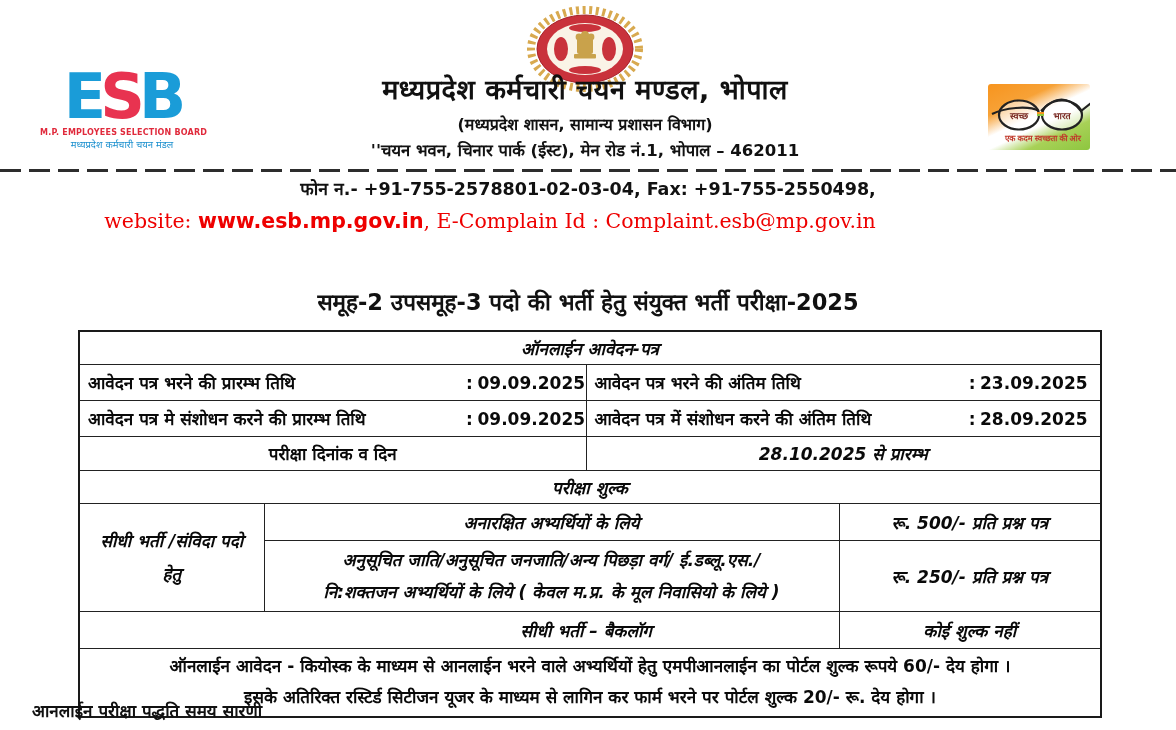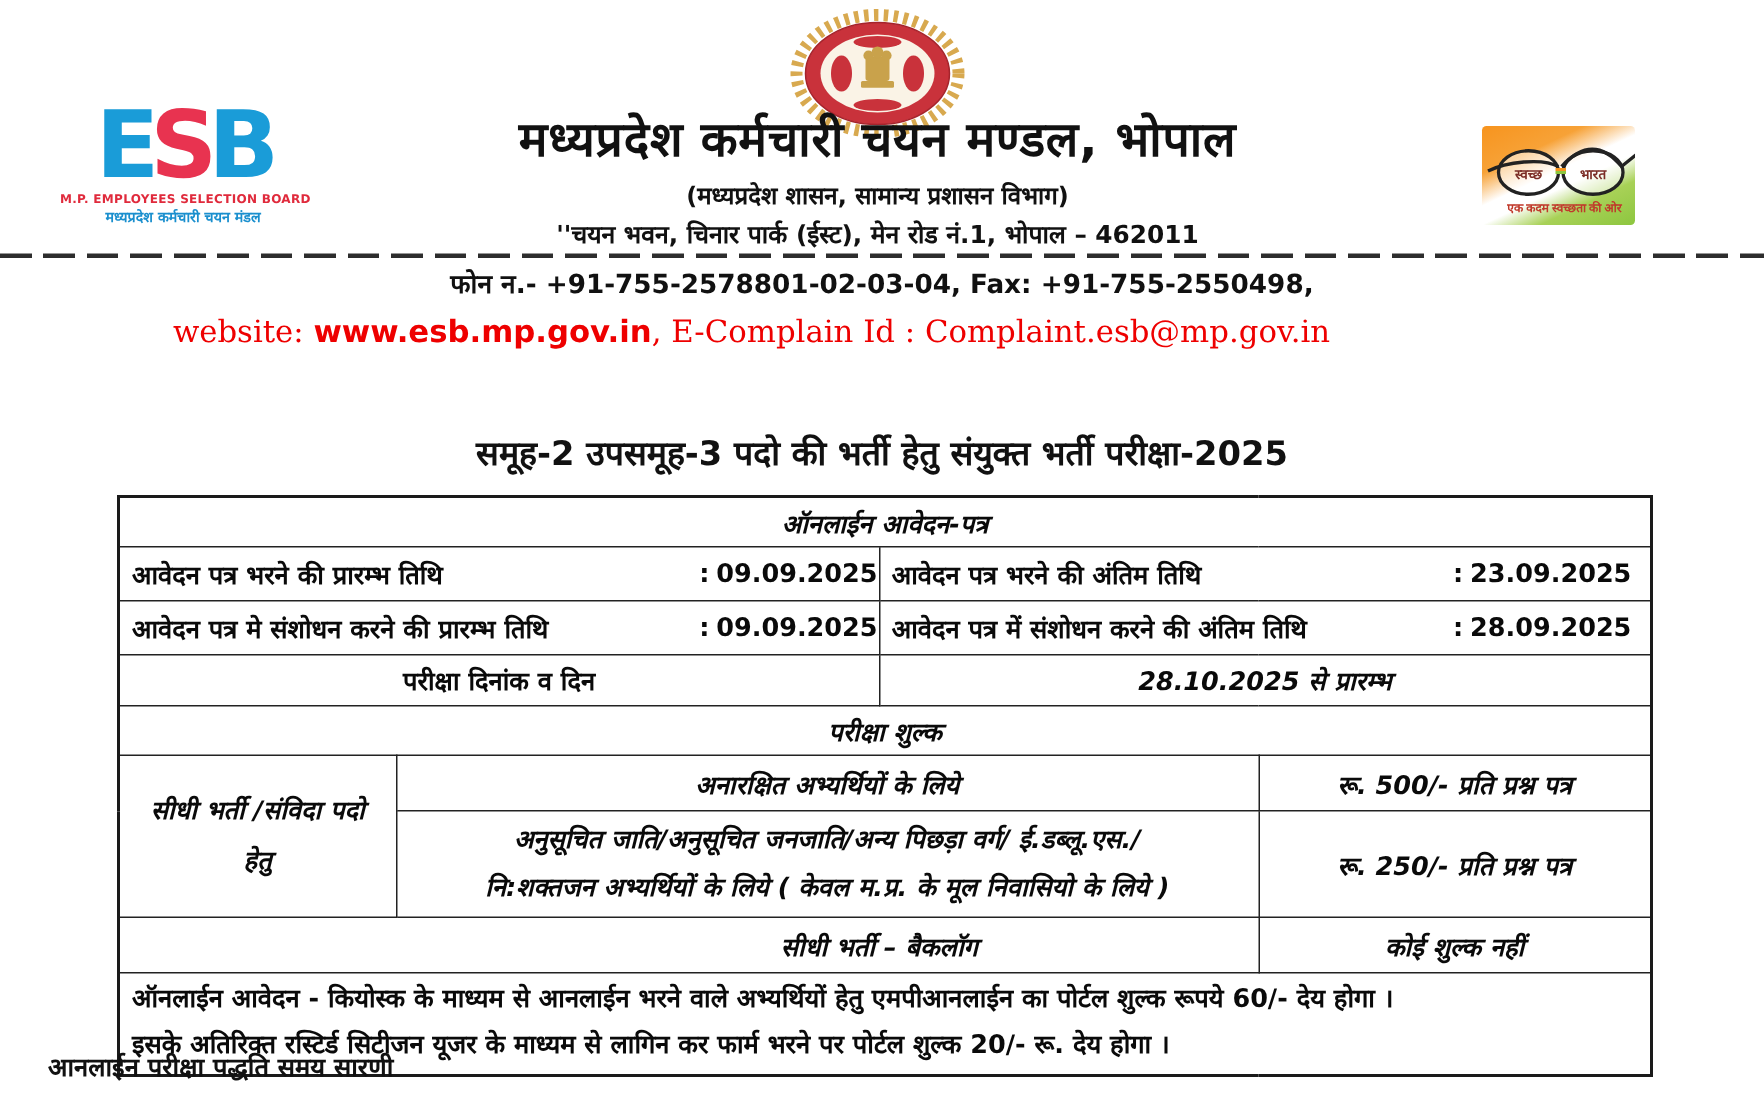--- a/index.html
+++ b/index.html
@@ -9,65 +9,65 @@
     overflow:hidden;
   }
   .abs { position:absolute; }
 
   
   #esb-logo { left:40px; top:68px; width:164px; text-align:center; }
   .esb-letters { font-size:62px; font-weight:900; line-height:0.92; letter-spacing:-6px; }
   .esb-letters .blue { color:#1a9cd8; }
   .esb-letters .red  { color:#e83350; }
   .esb-cap1 { color:#e02a3c; font-size:8px; font-weight:bold; margin-top:3px; letter-spacing:0.2px; white-space:nowrap; }
-  .esb-cap2 { color:#1a8fce; font-size:9.5px; font-weight:bold; margin-top:1px; white-space:nowrap; }
+  .esb-cap2 { color:#1a8fce; font-size:9.5px; font-weight:normal; margin-top:1px; white-space:nowrap; }
 
   
   #emblem { left:524px; top:6px; width:122px; height:86px; }
 
   
   #org-block { left:200px; top:70px; width:770px; text-align:center; }
-  .org-name { font-size:32px; font-weight:700; letter-spacing:0.5px; white-space:nowrap; }
+  .org-name { font-size:27px; font-weight:700; letter-spacing:0.5px; white-space:nowrap; }
   .dept-line { font-size:16px; font-weight:700; margin-top:6px; }
   .addr-line { font-size:16.5px; font-weight:700; margin-top:3px; }
 
   
   #swachh {
     left:988px; top:84px; width:102px; height:66px; border-radius:3px; overflow:hidden;
     background:linear-gradient(155deg,#f7941e 0%,#f7a237 28%,#ffffff 47%,#ffffff 58%,#a8d157 74%,#8dc63f 100%);
     font-family:Liberation Serif, serif;
   }
 
   
   #dash-line { top:169px; left:0; width:1176px; height:3px;
     background:repeating-linear-gradient(90deg,#2d2d2d 0 21px, transparent 21px 29px); }
 
   #phone-line { top:176px; left:0; width:1176px; text-align:center; font-size:17.5px; font-weight:700; }
 
   #website-line { top:209px; left:0; width:980px; text-align:center; font-size:20.5px; color:#ee0000;
-    font-family:"DejaVu Serif","Liberation Serif",serif;padding-left:11px; }
+    font-family:"DejaVu Serif","Liberation Serif",serif; }
   #website-line .url { font-family:"DejaVu Sans","Liberation Sans",sans-serif; font-weight:700; }
 
   #exam-title { top:286px; left:0; width:1176px; text-align:center; font-size:22.5px; font-weight:700; }
 
   
   #main-table { left:78px; top:330px; width:1022px; border-collapse:collapse; table-layout:fixed; }
   #main-table td { border:1.6px solid #222; font-size:17px; font-weight:700; padding:2px 8px; color:#0a0a0a; vertical-align:middle; }
   #main-table { border:2px solid #1a1a1a; }
   .tc { text-align:center;font-style:italic; }
   .r-h30 td { height:28px; }
   .r-h34 td { height:31px; }
   .r-h32 td { height:29px;text-align:center; }
   .r-h35 td { height:32px; }
   .r-h70 td { height:66px; }
   .r-h65 td { height:60px; }
   .lv { display:grid; grid-template-columns:1fr 16px 100px; align-items:center; }
   .lv2 { display:grid; grid-template-columns:1fr 16px 112px; align-items:center; }
   .lv .colon,.lv2 .colon { text-align:center; }
-  .note-line { line-height:1.85; }
+  .note-line { text-align:center; line-height:1.85; }
   .shift-right { padding-left:262px !important; }
   .two-line div { line-height:1.9; }
 
   #footer-caption { top:699px; left:0; width:1171px; text-align:left; font-size:17px; font-weight:700;margin-left:32px; }
 </style>
 </head>
 <body>
 
 <div class="abs" id="esb-logo">
   <div class="esb-letters"><span class="blue">E</span><span class="red">S</span><span class="blue">B</span></div>

